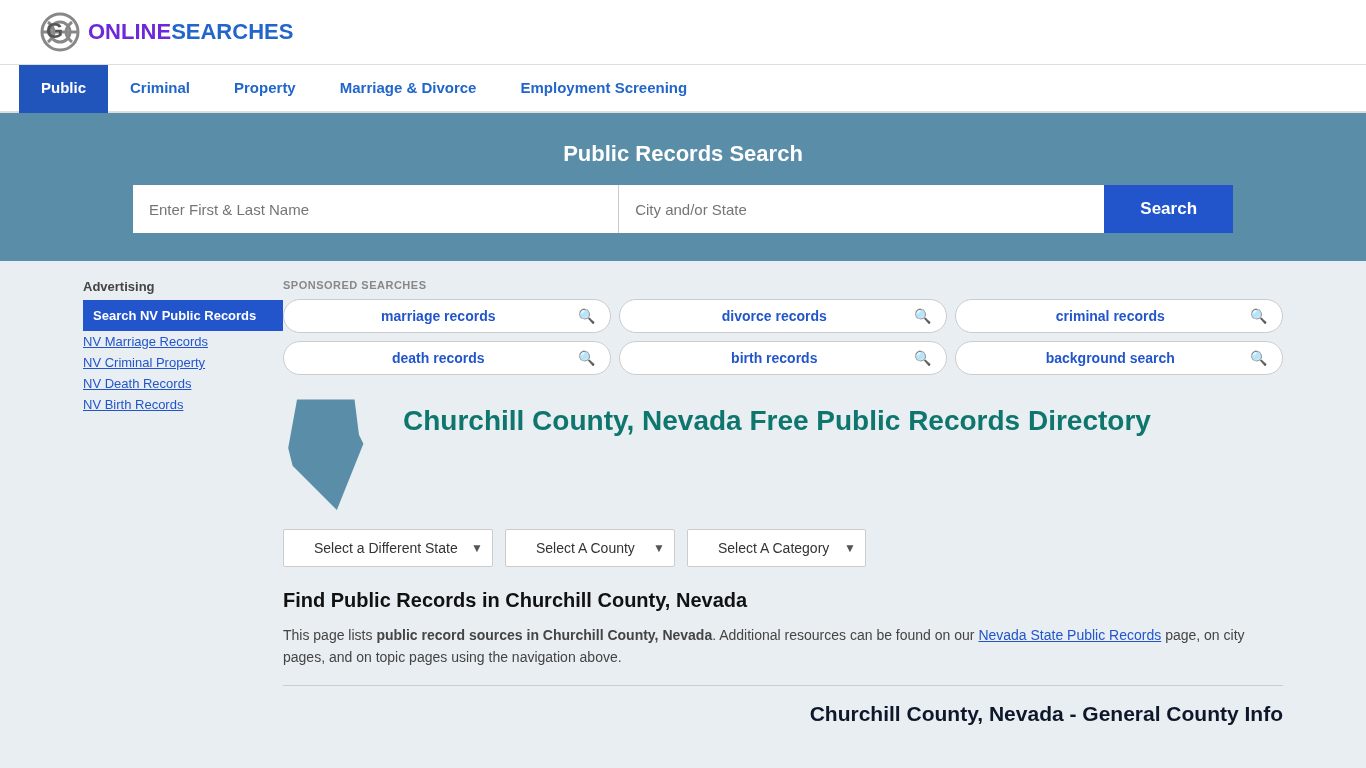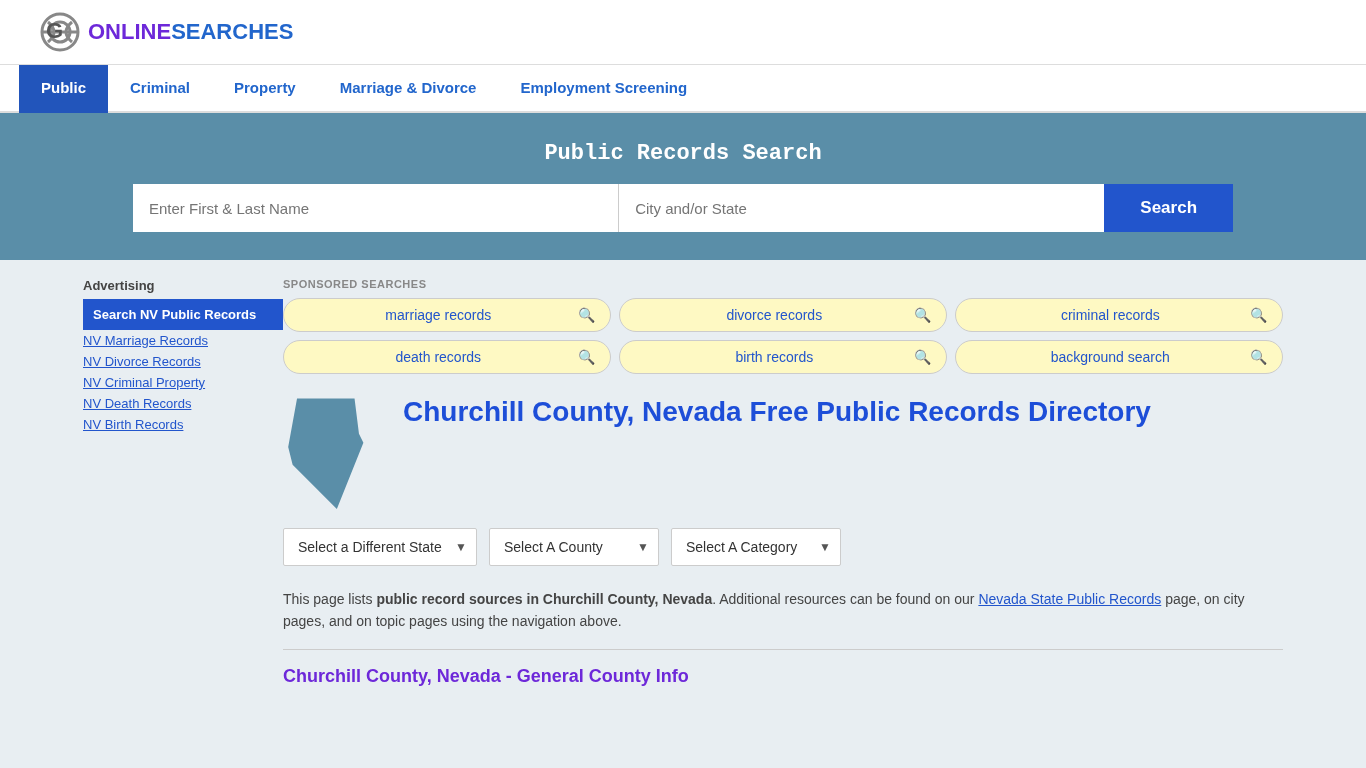--- a/index.html
+++ b/index.html
@@ -13,21 +13,21 @@
     .logo-text span.online { color: #6d28d9; }
     .logo-text span.searches { color: #2266cc; }
 
     
     .nav { background: #fff; display: flex; padding: 0 19px; border-bottom: 2px solid #ddd; }
     .nav-item { padding: 14px 22px; font-size: 15px; font-weight: 600; cursor: pointer; color: #2266cc; text-decoration: none; border-bottom: 3px solid transparent; margin-bottom: -2px; }
     .nav-item.active { background: #2255bb; color: #fff; border-bottom: 3px solid #2255bb; }
 
     
     .hero { background: #5a8ea8; padding: 28px 40px 28px; }
-    .hero-title { color: #fff; font-size: 22px; font-weight: bold; text-align: center; margin-bottom: 18px; font-family: Liberation Mono, monospace; }
+    .hero-title { color: #fff; font-size: 22px; font-weight: bold; text-align: center; margin-bottom: 18px; }
     .search-row { display: flex; gap: 0; max-width: 1100px; margin: 0 auto; }
     .search-input { flex: 1; padding: 14px 16px; font-size: 15px; border: none; outline: none; color: #999; }
     .search-input:first-child { border-right: 1px solid #ccc; }
     .search-btn { background: #2255cc; color: #fff; font-size: 17px; font-weight: bold; border: none; padding: 14px 36px; cursor: pointer; white-space: nowrap; }
 
     
     .main-wrapper { display: flex; max-width: 1240px; margin: 0 auto; padding: 18px 20px; }
 
     
     .sidebar { width: 200px; flex-shrink: 0; }
@@ -35,43 +35,43 @@
     .sidebar-ad-item { padding: 8px 10px; font-size: 13px; cursor: pointer; }
     .sidebar-ad-item.active { background: #2255cc; color: #fff; font-weight: bold; }
     .sidebar-link { color: #2255cc; text-decoration: underline; font-size: 13px; display: block; padding: 3px 0; cursor: pointer; }
 
     
     .content { flex: 1; }
 
     
     .sponsored-label { font-size: 11px; color: #888; font-weight: bold; letter-spacing: 0.5px; margin-bottom: 8px; }
     .sponsored-grid { display: grid; grid-template-columns: 1fr 1fr 1fr; gap: 8px; margin-bottom: 20px; }
-    .sponsored-tag { display: flex; align-items: center; justify-content: space-between; border: 1px solid #ccc; border-radius: 20px; padding: 8px 14px; background: #fef9c3; cursor: pointer; }
+    .sponsored-tag { display: flex; align-items: center; justify-content: space-between; border: 1px solid #ccc; border-radius: 20px; padding: 8px 14px; background: #ffffff; cursor: pointer; font-weight: bold; }
     .sponsored-tag-text { color: #2255cc; font-size: 14px; flex: 1; text-align: center; }
     .sponsored-tag-icon { color: #888; font-size: 14px; }
 
     
     .state-section { display: flex; gap: 20px; align-items: flex-start; margin-bottom: 16px; }
     .state-map { width: 100px; flex-shrink: 0; }
-    .state-title { font-size: 28px; font-weight: bold; color: #1d4ed8; line-height: 1.3; }
+    .state-title { font-size: 28px; font-weight: bold; color: #0f766e; line-height: 1.3; margin-top: 8px; }
 
     
     .dropdown-row { display: flex; gap: 12px; margin-bottom: 22px; }
     .dropdown-wrapper { position: relative; display: inline-block; }
-    .dropdown-wrapper select { border: 1px solid #ccc; background: #fff; padding: 10px 34px 10px 14px; font-size: 14px; color: #333; appearance: none; cursor: pointer; border-radius: 2px; min-width: 170px; }
+    .dropdown-wrapper select { border: 1px solid #ccc; background: #fff; padding: 10px 34px 10px 30px; font-size: 14px; color: #333; appearance: none; cursor: pointer; border-radius: 2px; min-width: 170px; }
     .dropdown-arrow { position: absolute; right: 10px; top: 50%; transform: translateY(-50%); pointer-events: none; color: #555; font-size: 12px; }
 
     
     .find-title { font-size: 20px; font-weight: bold; color: #111; margin-bottom: 12px; }
     .find-desc { font-size: 14px; line-height: 1.6; color: #444; }
     .find-desc a { color: #2255cc; text-decoration: underline; }
     .find-desc strong { font-weight: bold; }
 
     .section-divider { border: none; border-top: 1px solid #ccc; margin: 16px 0; }
-    .general-info-title { font-size: 18px; font-weight: bold; color: #6d28d9; }
+    .general-info-title { font-size: 21px; font-weight: bold; color: #0f172a; text-align: right; }
 
     
     .nevada-svg { fill: #5a8ea8; }
   </style>
 </head>
 <body>
 
 <div class="header">
   <div class="logo">
     <svg class="logo-icon" viewBox="0 0 40 40">
@@ -105,21 +105,20 @@
     <button class="search-btn">Search</button>
   </div>
 </div>
 
 <div class="main-wrapper">
 
   <div class="sidebar">
     <div class="sidebar-ad-label">Advertising</div>
     <div class="sidebar-ad-item active">Search NV Public Records</div>
     <a class="sidebar-link">NV Marriage Records</a>
-    <a class="sidebar-link">NV Divorce Records</a>
     <a class="sidebar-link">NV Criminal Property</a>
     <a class="sidebar-link">NV Death Records</a>
     <a class="sidebar-link">NV Birth Records</a>
   </div>
 
   <div class="content">
 
     <div class="sponsored-label">SPONSORED SEARCHES</div>
     <div class="sponsored-grid">
       <div class="sponsored-tag">
@@ -171,20 +170,21 @@
         <span class="dropdown-arrow">▼</span>
       </div>
       <div class="dropdown-wrapper">
         <select>
           <option>Select A Category</option>
         </select>
         <span class="dropdown-arrow">▼</span>
       </div>
     </div>
 
+    <div class="find-title">Find Public Records in Churchill County, Nevada</div>
     <p class="find-desc">
       <span>This page lists </span><strong>public record sources in Churchill County, Nevada</strong><span>. Additional resources can be found on our </span><a href="#">Nevada State Public Records</a><span> page, on city pages, and on topic pages using the navigation above.</span>
     </p>
 
     <hr class="section-divider">
     <div class="general-info-title">Churchill County, Nevada - General County Info</div>
 
   </div>
 </div>
 

